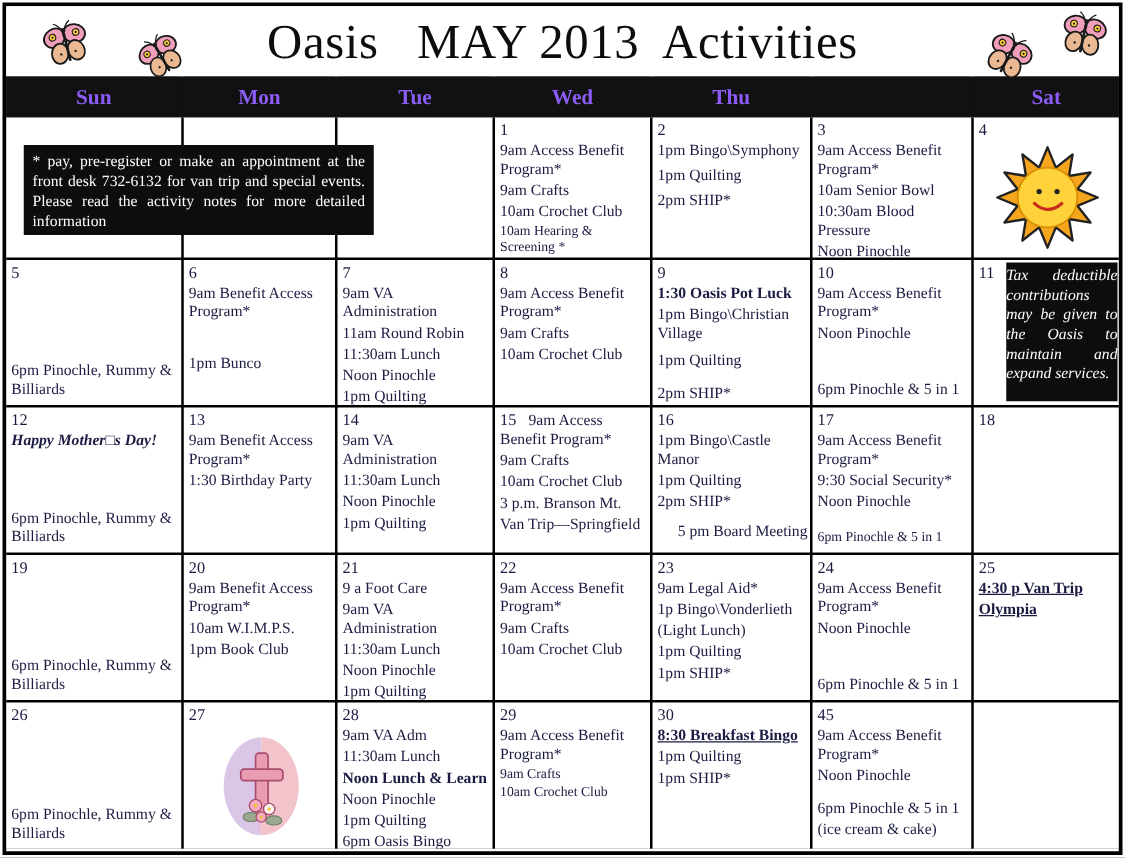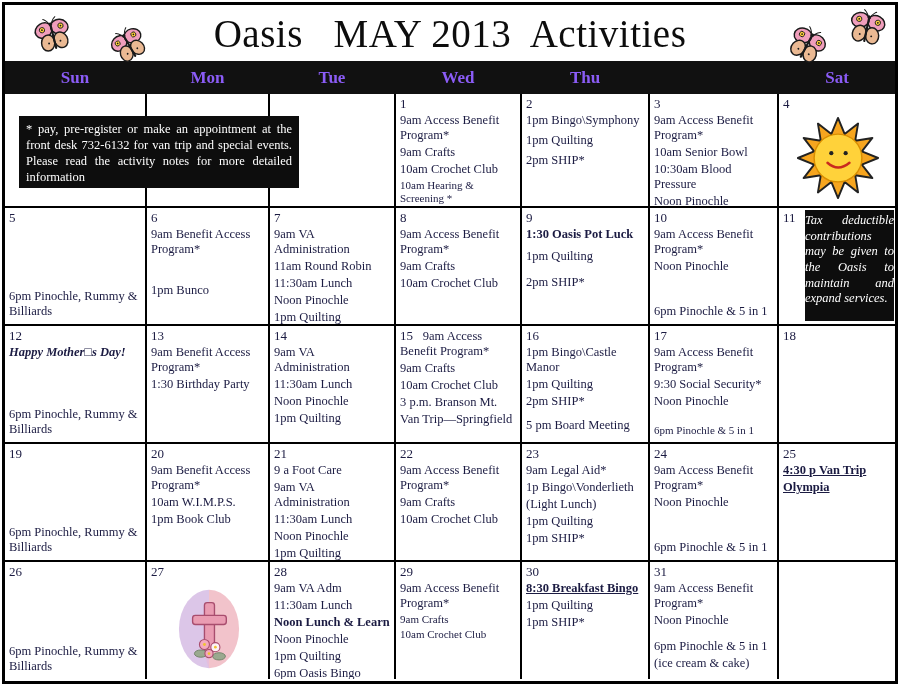--- a/index.html
+++ b/index.html
@@ -209,20 +209,21 @@
         <div class="events">
           <div class="event">9am Access Benefit Program*</div>
           <div class="event">9am Crafts</div>
           <div class="event">10am Crochet Club</div>
         </div>
       </div>
       <div class="cell">
         <div class="daynum">9</div>
         <div class="events">
           <div class="event b">1:30 Oasis Pot Luck</div>
+          <div class="event">1pm Bingo\Christian Village</div>
           <div class="event" style="margin-top: 5px;">1pm Quilting</div>
           <div class="event" style="margin-top: 9px;">2pm SHIP*</div>
         </div>
       </div>
       <div class="cell">
         <div class="daynum">10</div>
         <div class="events">
           <div class="event">9am Access Benefit Program*</div>
           <div class="event">Noon Pinochle</div>
           <div class="event push">6pm Pinochle &amp; 5 in 1</div>
@@ -264,21 +265,21 @@
           <div class="event">3 p.m. Branson Mt.</div>
           <div class="event">Van Trip—Springfield</div>
         </div>
       </div>
       <div class="cell">
         <div class="daynum">16</div>
         <div class="events">
           <div class="event">1pm Bingo\Castle Manor</div>
           <div class="event">1pm Quilting</div>
           <div class="event">2pm SHIP*</div>
-          <div class="event" style="margin-top: 7px;">5 pm  Board Meeting</div>
+          <div class="event" style="margin-top: 7px; text-align: right;">5 pm  Board Meeting</div>
         </div>
       </div>
       <div class="cell">
         <div class="daynum">17</div>
         <div class="events">
           <div class="event">9am Access Benefit Program*</div>
           <div class="event">9:30 Social Security*</div>
           <div class="event">Noon Pinochle</div>
           <div class="event push s">6pm Pinochle &amp; 5 in 1</div>
         </div>
@@ -393,21 +394,21 @@
       </div>
       <div class="cell">
         <div class="daynum">30</div>
         <div class="events">
           <div class="event b u">8:30 Breakfast Bingo</div>
           <div class="event">1pm Quilting</div>
           <div class="event">1pm SHIP*</div>
         </div>
       </div>
       <div class="cell">
-        <div class="daynum">31</div>
+        <div class="daynum">45</div>
         <div class="events">
           <div class="event">9am Access Benefit Program*</div>
           <div class="event">Noon Pinochle</div>
           <div class="event" style="margin-top: 9px;">6pm Pinochle &amp; 5 in 1</div>
           <div class="event">(ice cream &amp; cake)</div>
         </div>
       </div>
       <div class="cell">
         <div class="events"></div>
       </div>

